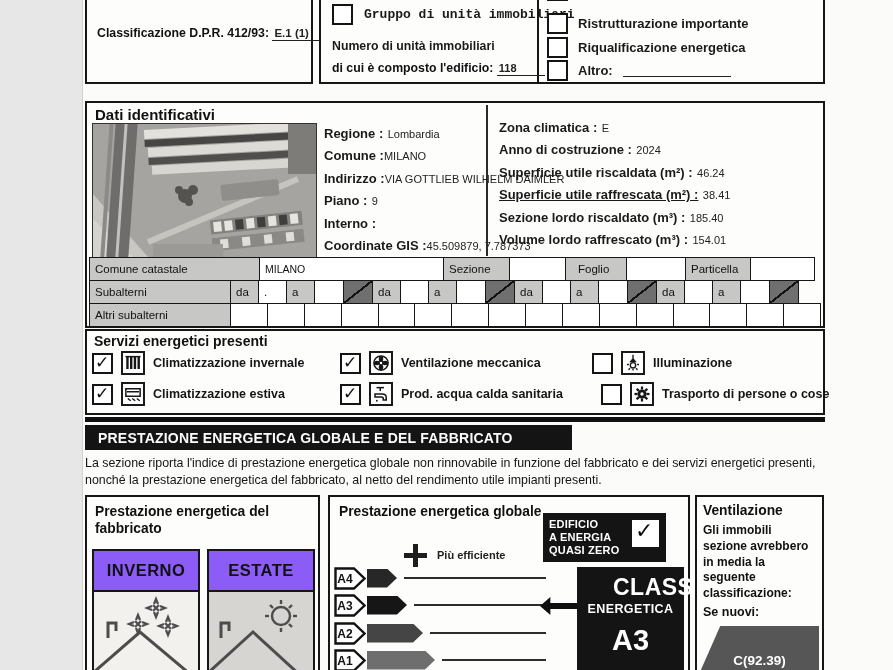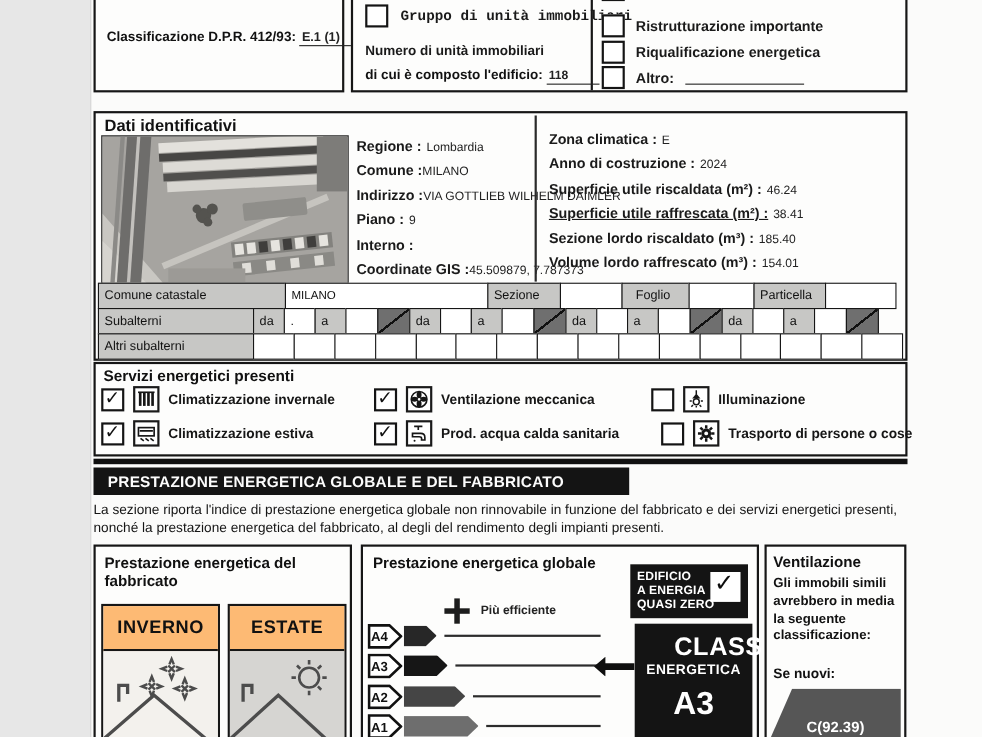--- a/index.html
+++ b/index.html
@@ -31,21 +31,21 @@
   .sv-item{position:absolute;display:flex;align-items:center;gap:8px;}
   .sv-label{font-size:12.5px;font-weight:600;color:#161616;white-space:nowrap;}
   
   .rule{position:absolute;left:85px;top:417px;width:740px;height:5px;background:#101010;}
   .band{position:absolute;left:85px;top:425px;width:487px;height:25px;background:#141414;
         color:#fcfcfc;font-weight:bold;font-size:14px;display:flex;align-items:center;padding-left:13px;box-sizing:border-box;letter-spacing:.2px;}
   .para{position:absolute;left:85px;top:455px;width:746px;font-size:12.4px;font-weight:500;line-height:1.35;color:#151515;}
   
   .btitle{font-size:13.8px;font-weight:bold;line-height:1.25;color:#111;}
   .season-col{position:absolute;border:2px solid #161616;box-sizing:border-box;}
-  .season-head{height:41px;background:#fdba74;border-bottom:2px solid #161616;display:flex;align-items:center;justify-content:center;
+  .season-head{height:41px;background:#8b5cf6;border-bottom:2px solid #161616;display:flex;align-items:center;justify-content:center;
         font-size:16.5px;font-weight:bold;letter-spacing:.5px;box-sizing:border-box;}
   .season-body{position:relative;height:86px;overflow:hidden;}
   
   .class-row{position:absolute;left:334px;width:212px;height:24px;display:flex;align-items:center;}
   .class-arrow{height:19px;margin-left:1px;
       clip-path:polygon(0 0,calc(100% - 10px) 0,100% 50%,calc(100% - 10px) 100%,0 100%);}
   .class-line{flex:1;border-top:2px solid #2c2c2c;margin-left:7px;}
   .plus{position:absolute;left:404px;top:544px;width:23px;height:23px;}
   .plus::before{content:"";position:absolute;left:0;top:9px;width:23px;height:5px;background:#1d1d1d;}
   .plus::after{content:"";position:absolute;left:9px;top:0;width:5px;height:23px;background:#1d1d1d;}
@@ -334,21 +334,21 @@
         </svg>
     </span>
     <span class="sv-label">Trasporto di persone o cose</span>
   </div>
 </div>
 
 <div class="rule"></div>
 <div class="band">PRESTAZIONE ENERGETICA GLOBALE  E DEL FABBRICATO</div>
 <div class="para">
   <span>La sezione riporta l'indice di prestazione energetica globale non rinnovabile in funzione del fabbricato e dei servizi energetici presenti,</span><br>
-  <span>nonché la prestazione energetica del fabbricato, al degli del rendimento degli impianti presenti.</span>
+  <span>nonché la prestazione energetica del fabbricato, al netto del rendimento utile impianti presenti.</span>
 </div>
 
 <div class="box" style="left:85px;top:495px;width:235px;height:178px;">
   <div class="btitle" style="position:absolute;left:8px;top:6px;">
     <span>Prestazione energetica del</span><br>
     <span>fabbricato</span>
   </div>
 
   <div class="season-col" style="left:5px;top:52px;width:108px;height:130px;">
     <div class="season-head">INVERNO</div>
@@ -431,35 +431,35 @@
   <svg width="32" height="23" viewBox="0 0 32 23">
       <polygon points="1.5,1.5 20,1.5 30.5,11.5 20,21.5 1.5,21.5" fill="#fff" stroke="#111" stroke-width="2.4"></polygon>
       <text x="11" y="16" text-anchor="middle" font-size="12" font-weight="bold" font-family="Liberation Sans,sans-serif" fill="#111">A1</text>
     </svg>
   <div class="class-arrow" style="width: 68px; background: rgb(110, 110, 110); min-width: 68px;"></div>
   <div class="class-line"></div>
 </div>
 
 <div class="to-class"></div>
 
-<div class="blackbox" style="left:573px;top:513px;width:107px;height:49px;padding:5px 6px;">
+<div class="blackbox" style="left:543px;top:513px;width:123px;height:49px;padding:5px 6px;">
   <div style="font-size:11px;font-weight:bold;line-height:1.18;letter-spacing:.2px;">
     <span>EDIFICIO</span><br>
     <span>A ENERGIA</span><br>
     <span>QUASI ZERO</span>
   </div>
   <span class="nzeb-check checked"></span>
 </div>
 
 <div class="blackbox" style="left:577px;top:567px;width:107px;height:106px;text-align:center;">
   <div style="font-size:23px;font-weight:bold;letter-spacing:.5px;margin-top:7px;padding-left:36px;">CLASSE</div>
   <div style="font-size:12.5px;font-weight:bold;letter-spacing:.4px;margin-top:1px;">ENERGETICA</div>
   <div style="font-size:29px;font-weight:bold;margin-top:8px;">A3</div>
 </div>
 
 <div class="box" style="left:695px;top:495px;width:129px;height:178px;">
   <div class="btitle" style="position:absolute;left:6px;top:5px;">Ventilazione</div>
-  <div style="position:absolute;left:6px;top:26px;width:114px;font-size:12px;font-weight:600;line-height:1.32;">Gli immobili simili avrebbero in media la seguente classificazione:</div>
+  <div style="position:absolute;left:6px;top:26px;width:114px;font-size:12px;font-weight:600;line-height:1.32;">Gli immobili sezione avrebbero in media la seguente classificazione:</div>
   <div style="position:absolute;left:6px;top:108px;font-size:12.5px;font-weight:600;">Se nuovi:</div>
 </div>
 <div class="ref-banner">
   <span>C(92.39)</span>
 </div>
 
 </body></html>

